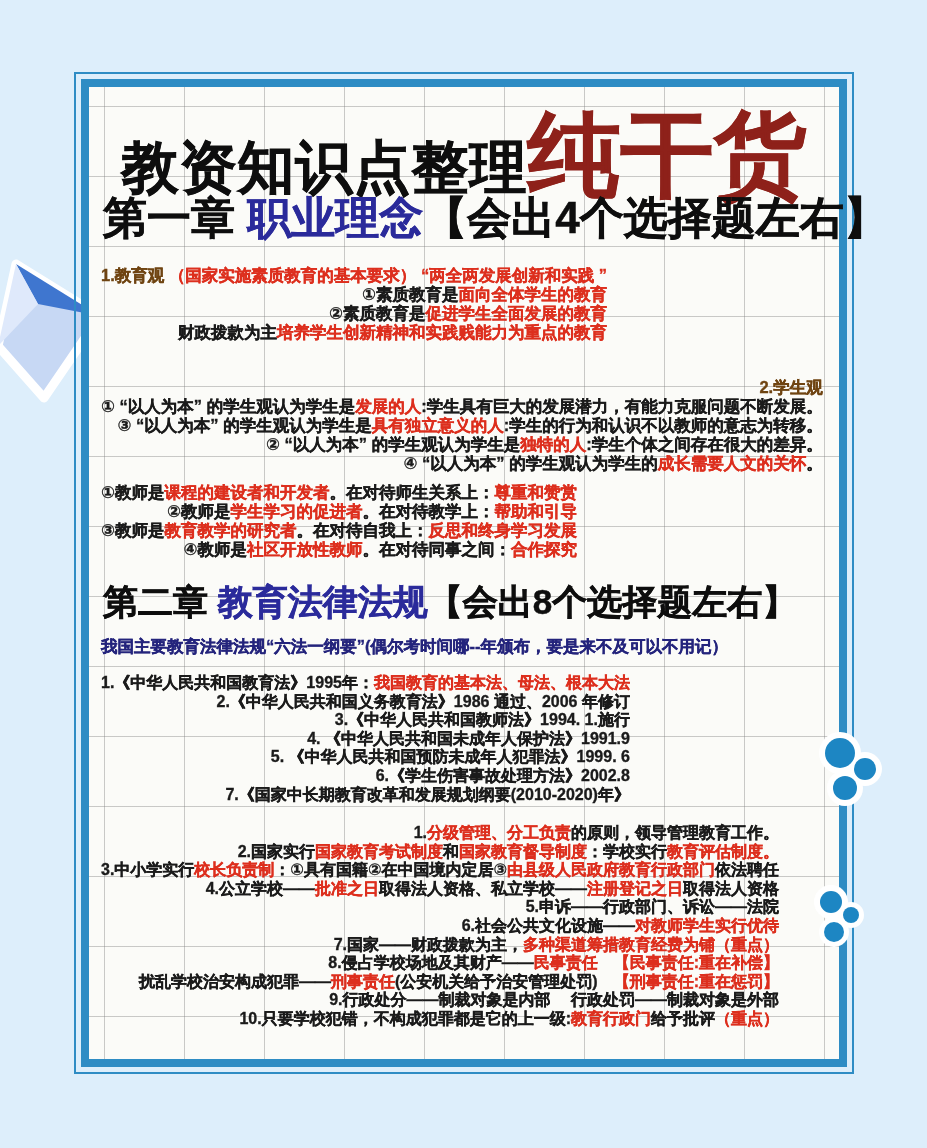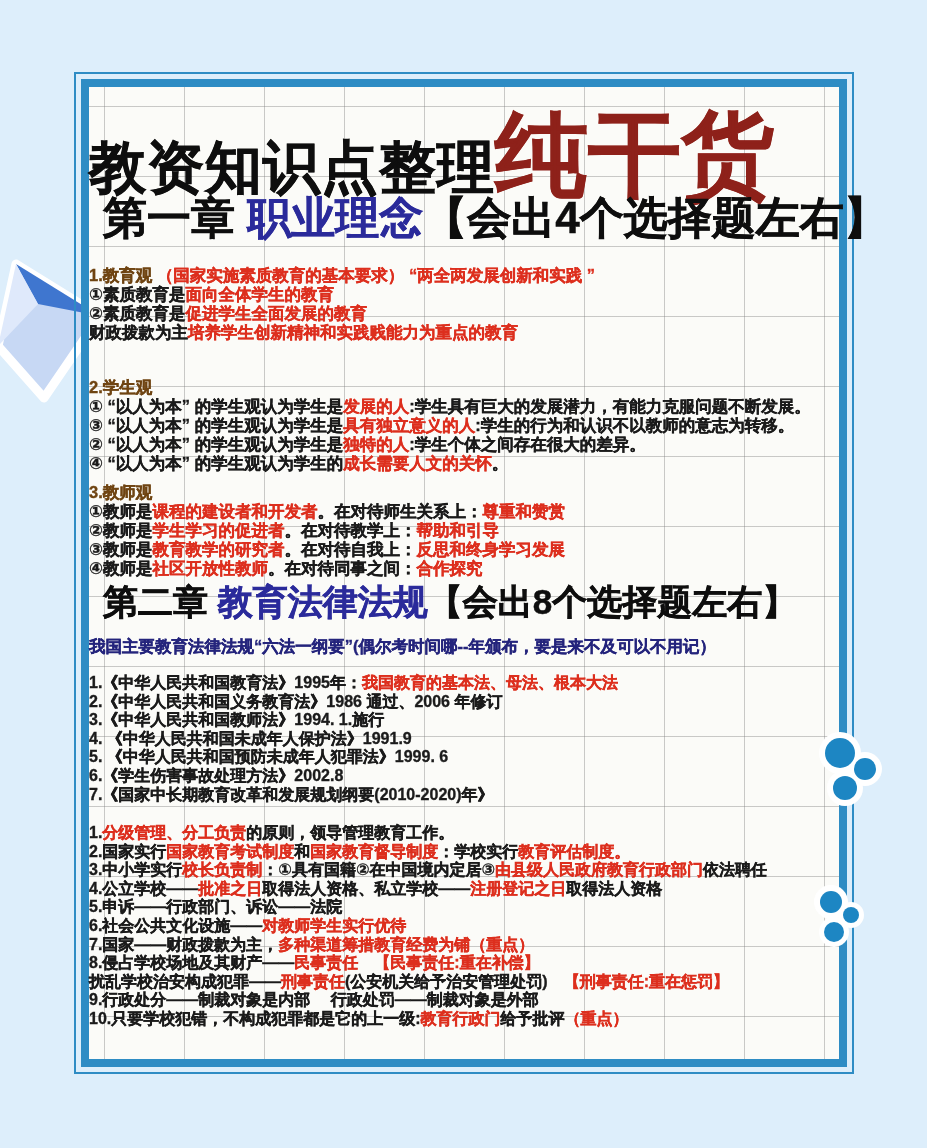--- a/index.html
+++ b/index.html
@@ -22,37 +22,37 @@
     background-color:var(--paper);
     background-image:
       linear-gradient(to right, rgba(130,130,130,.42) 1.5px, transparent 1.5px),
       linear-gradient(to bottom, rgba(130,130,130,.42) 1.5px, transparent 1.5px);
     background-size:80px 70px;
     background-position:15px 19px;
   }
 
   .title-row{
     position:absolute;left:0;top:22px;width:100%;
-    display:flex;justify-content:flex-start;align-items:baseline;
+    display:flex;justify-content:center;align-items:baseline;
     white-space:nowrap;font-weight:900;line-height:1;
     -webkit-text-stroke:0.6px currentColor;
   }
   .title-row .t-blk{font-size:57px;color:#0e0e0e;letter-spacing:1px;}
   .title-row .t-maroon{font-size:93px;color:var(--maroon);letter-spacing:0;}
 
   .heading{
     position:absolute;white-space:nowrap;font-weight:900;
     font-size:44px;line-height:38px;color:#0e0e0e;
     -webkit-text-stroke:0.5px currentColor;
   }
   .heading .indigo{color:var(--indigo);}
   #ch1-heading{left:14px;top:112px;}
   #ch2-heading{left:14px;top:496px;font-size:35px;}
 
-  .body-block{position:absolute;left:0;white-space:nowrap;font-weight:700;}
+  .body-block{position:absolute;left:12px;white-space:nowrap;font-weight:700;text-align:right;}
   .tline{white-space:nowrap;-webkit-text-stroke:0.35px currentColor;}
   .std .tline{font-size:16.5px;line-height:19px;height:19px;}
   .tight .tline{font-size:16px;line-height:18.6px;height:18.6px;}
 
   #sec1{top:179px;}
   #sec2{top:291px;}
   #sec3{top:396px;}
   #ch2-note{top:550px;}
   #laws{top:587px;}
   #edulaw{top:737px;}
@@ -100,21 +100,20 @@
 
       <div id="sec2" class="body-block std">
           <div class="tline"><span class="seg brown">2.学生观</span></div>
           <div class="tline"><span class="seg blk">① “以人为本” 的学生观认为学生是</span><span class="seg red">发展的人</span><span class="seg blk">:学生具有巨大的发展潜力，有能力克服问题不断发展。</span></div>
           <div class="tline"><span class="seg blk">③ “以人为本” 的学生观认为学生是</span><span class="seg red">具有独立意义的人</span><span class="seg blk">:学生的行为和认识不以教师的意志为转移。</span></div>
           <div class="tline"><span class="seg blk">② “以人为本” 的学生观认为学生是</span><span class="seg red">独特的人</span><span class="seg blk">:学生个体之间存在很大的差异。</span></div>
           <div class="tline"><span class="seg blk">④ “以人为本” 的学生观认为学生的</span><span class="seg red">成长需要人文的关怀</span><span class="seg blk">。</span></div>
         </div>
 
       <div id="sec3" class="body-block std">
-          <div class="tline"><span class="seg brown">3.教师观</span></div>
           <div class="tline"><span class="seg blk">①教师是</span><span class="seg red">课程的建设者和开发者</span><span class="seg blk">。在对待师生关系上：</span><span class="seg red">尊重和赞赏</span></div>
           <div class="tline"><span class="seg blk">②教师是</span><span class="seg red">学生学习的促进者</span><span class="seg blk">。在对待教学上：</span><span class="seg red">帮助和引导</span></div>
           <div class="tline"><span class="seg blk">③教师是</span><span class="seg red">教育教学的研究者</span><span class="seg blk">。在对待自我上：</span><span class="seg red">反思和终身学习发展</span></div>
           <div class="tline"><span class="seg blk">④教师是</span><span class="seg red">社区开放性教师</span><span class="seg blk">。在对待同事之间：</span><span class="seg red">合作探究</span></div>
         </div>
 
       <div id="ch2-heading" class="heading"><span class="seg t-blk">第二章 </span><span class="seg indigo">教育法律法规</span><span class="seg t-blk">【会出8个选择题左右】</span></div>
 
       <div id="ch2-note" class="body-block std">
           <div class="tline"><span class="seg navy">我国主要教育法律法规“六法一纲要”(偶尔考时间哪--年颁布，要是来不及可以不用记）</span></div>

